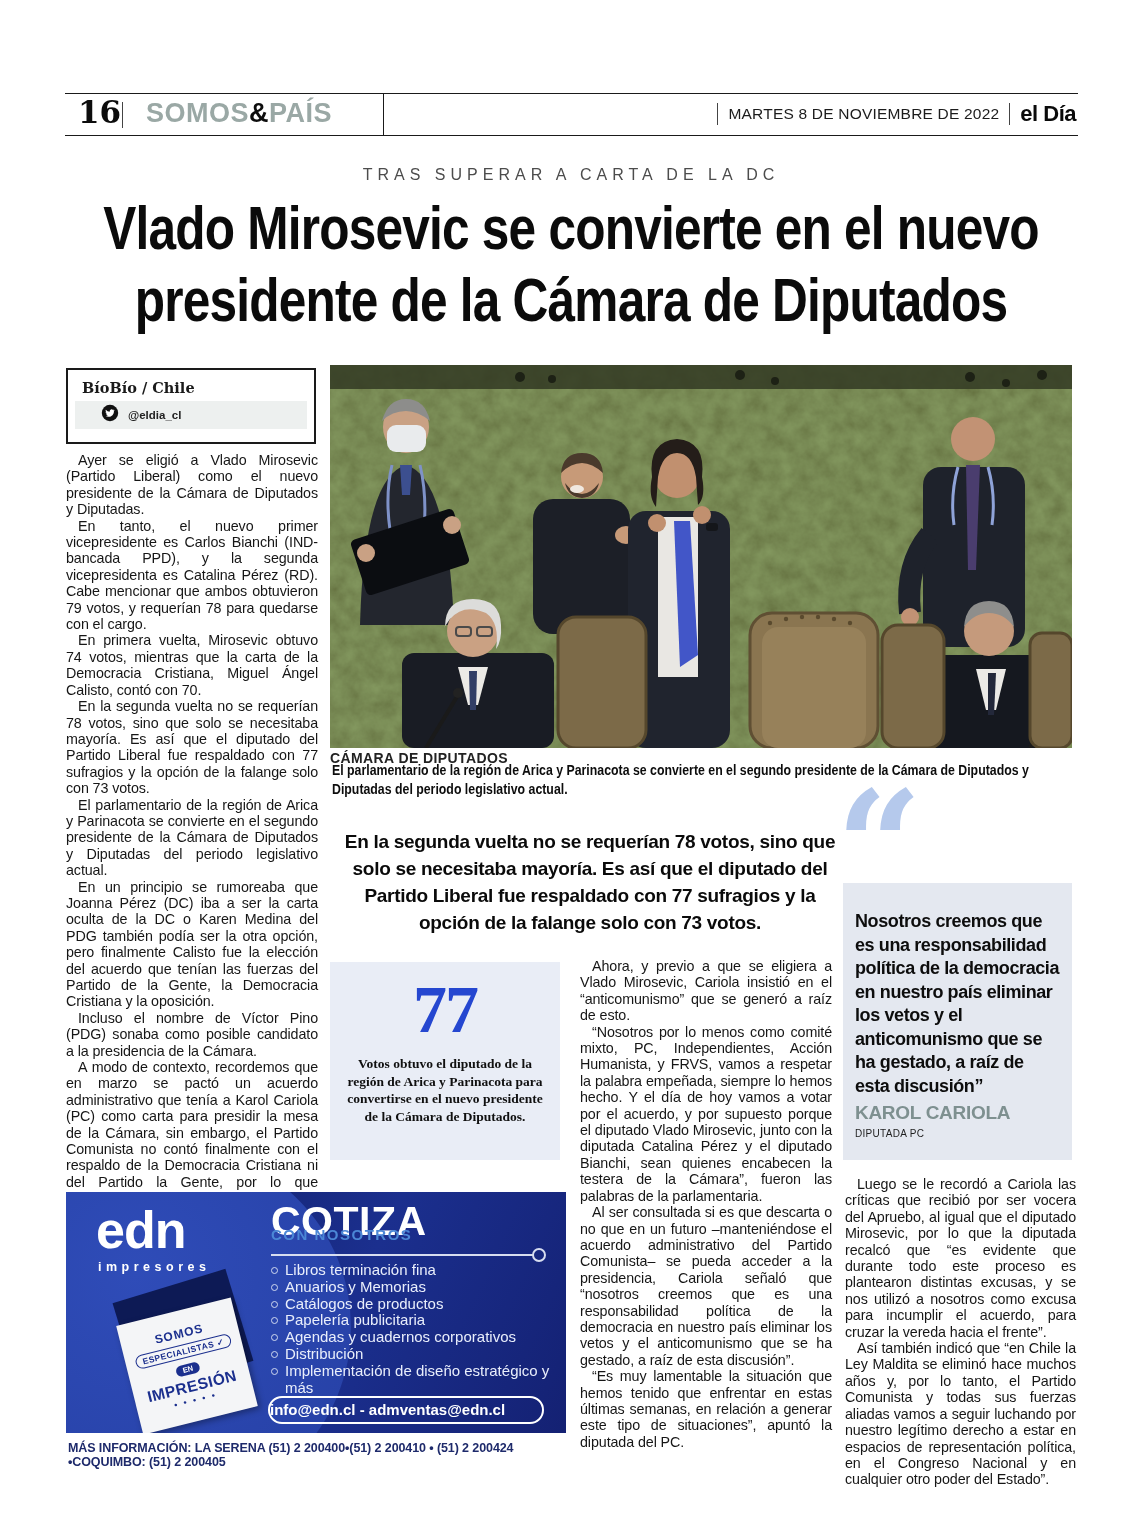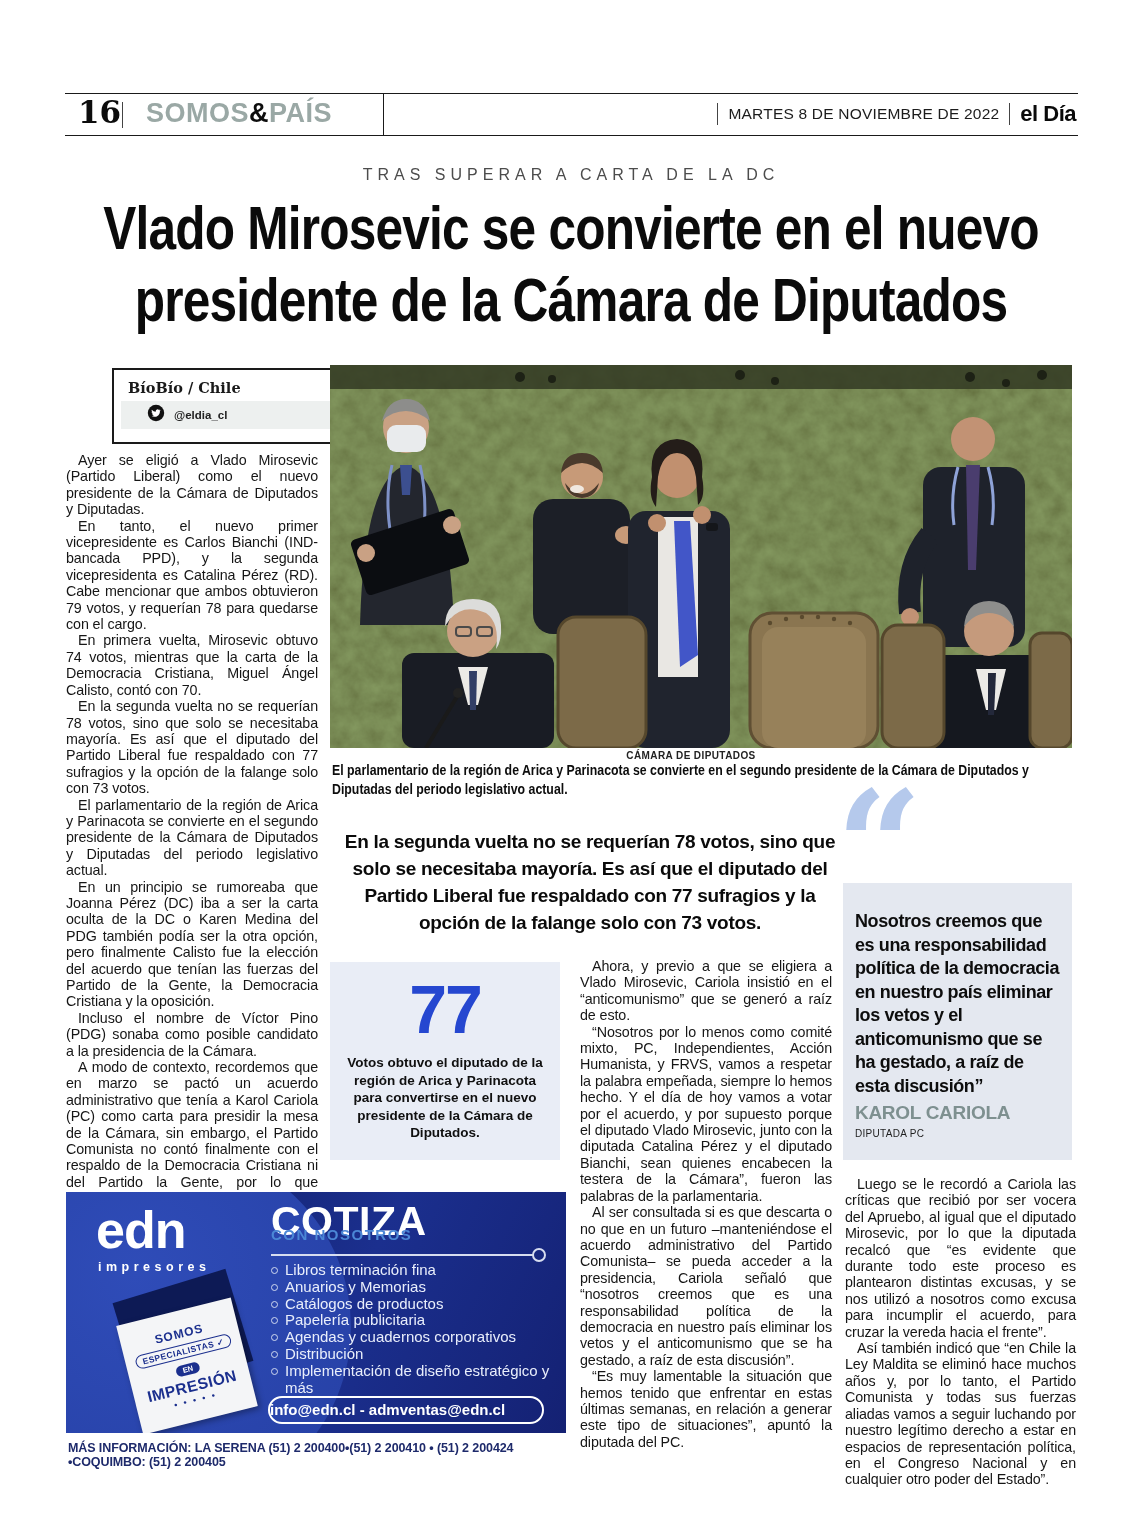--- a/index.html
+++ b/index.html
@@ -20,45 +20,45 @@
 
   
   .kicker{position:absolute;left:0;top:166px;width:1142px;text-align:center;
           font-size:16px;letter-spacing:5px;color:#4c4c4c;}
   .headline{position:absolute;left:-49px;top:192px;width:1240px;text-align:center;
             transform:scaleX(.80);transform-origin:50% 0;font-weight:700;color:#0b0b0b;
             font-size:62px;line-height:72px;letter-spacing:-1px;}
   .headline div{white-space:nowrap;}
 
   
-  .byline-box{position:absolute;left:66px;top:368px;width:246px;height:72px;border:2px solid #1a1a1a;background:#fff;margin-left:46px;}
+  .byline-box{position:absolute;left:66px;top:368px;width:246px;height:72px;border:2px solid #1a1a1a;background:#fff;}
   .byline-src{padding:9px 14px 5px 14px;font-family:"DejaVu Serif",serif;font-size:14.5px;font-weight:700;color:#1a1a1a;}
   .tw-strip{margin:0 7px;background:#edf0ef;height:28px;display:flex;align-items:center;gap:9px;padding-left:26px;}
   .tw-handle{font-size:11.5px;font-weight:700;color:#222;}
 
   
   .col{position:absolute;text-align:justify;font-size:14.3px;line-height:16.4px;color:#161616;letter-spacing:-.1px;}
   .col p{margin:0;text-indent:12px;}
   .left-col{left:66px;top:452px;width:252px;}
   .mid-col{left:580px;top:958px;width:252px;}
   .right-col{left:845px;top:1176px;width:231px;}
 
   
   .photo{position:absolute;left:330px;top:365px;width:742px;height:383px;overflow:hidden;background:#5d6b3e;}
-  .credit{position:absolute;left:320px;top:750px;width:742px;text-align:center;
-          font-size:10px;font-weight:700;letter-spacing:.4px;color:#222;}
+  .credit{position:absolute;left:330px;top:750px;width:742px;text-align:left;
+          font-size:14px;font-weight:700;letter-spacing:.4px;color:#222;}
   .caption-wrap{position:absolute;left:332px;top:761px;width:875px;transform:scaleX(.85);transform-origin:0 0;}
   .caption{font-size:14.5px;font-weight:700;line-height:18.5px;color:#0d0d0d;}
 
   
   .pullquote{position:absolute;left:340px;top:828px;width:500px;text-align:center;
              font-size:19px;font-weight:700;line-height:27px;color:#0a0a0a;letter-spacing:-.3px;}
 
   
-  .statbox{position:absolute;left:330px;top:962px;width:230px;height:198px;background:#e9edf6;}
+  .statbox{position:absolute;left:330px;top:962px;width:230px;height:198px;background:#e9edf6;font-family:Liberation Serif, serif;}
   .stat-num{margin-top:8px;text-align:center;font-size:68px;font-weight:800;color:#2547d0;letter-spacing:-2px;}
   .stat-cap{margin:6px auto 0;width:204px;text-align:center;font-size:13.5px;font-weight:700;line-height:17.5px;color:#101010;}
 
   
   .qbox{position:absolute;left:843px;top:883px;width:229px;height:277px;background:#e4e8f0;}
   .qmark{position:absolute;left:836px;top:770px;font-family:"DejaVu Serif",serif;
          font-size:150px;line-height:150px;font-weight:700;color:#b5c9ec;z-index:2;}
   .qtext{position:absolute;left:855px;top:910px;width:206px;font-size:18px;font-weight:700;
          line-height:23.5px;letter-spacing:-.4px;color:#0d0d0d;}
   .qauthor{position:absolute;left:855px;top:1102px;font-size:19px;font-weight:800;color:#7e9090;letter-spacing:-.3px;}

